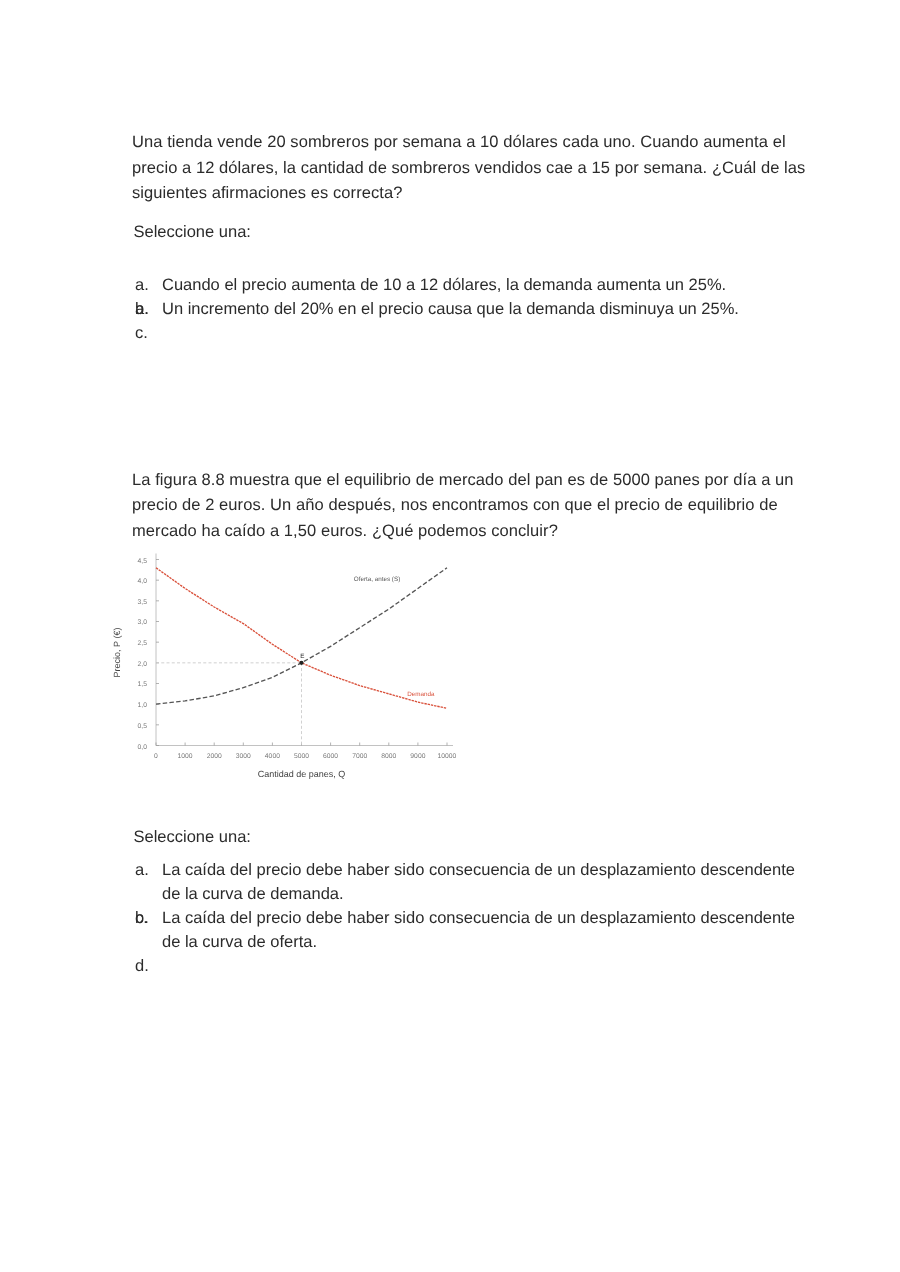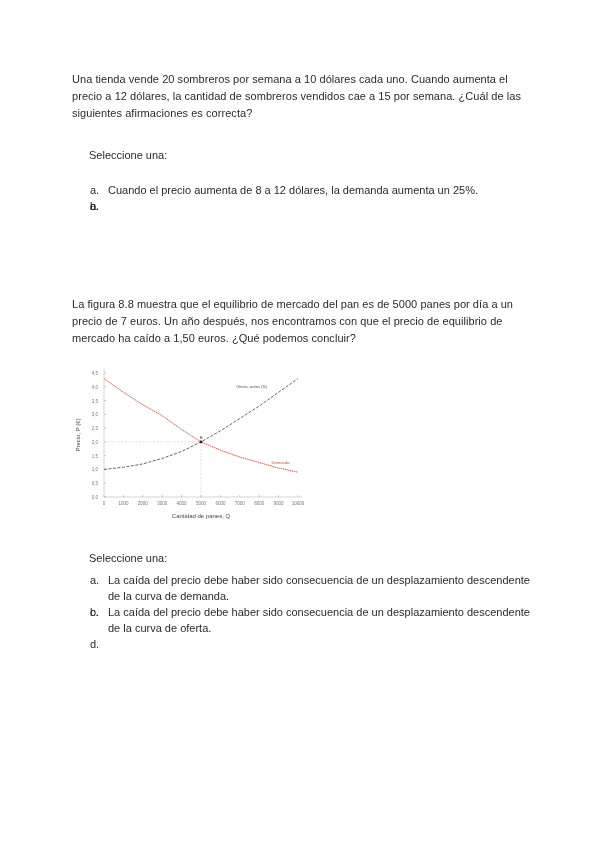--- a/index.html
+++ b/index.html
@@ -1,40 +1,40 @@
 <!DOCTYPE html>
 <html><head>
 <meta charset="utf-8">
 <style>
   html, body { margin: 0; padding: 0; background: #ffffff; }
   body {
     width: 600px; height: 848px; position: relative; overflow: hidden;
     font-family: "Liberation Sans", sans-serif; color: #2b2b2b; font-size: 11px;
   }
-  .para { position: absolute; left: 72px; width: 460px; line-height: 17px; margin: 0; letter-spacing: 0.05px; }
+  .para { position: absolute; left: 72px; width: 460px; line-height: 17px; margin: 16px; letter-spacing: 0.05px; }
   .sel { position: absolute; left: 89px; line-height: 16px; margin: 0; }
   ol.opts { position: absolute; left: 72px; width: 460px; margin: 0; padding: 0; list-style: none; }
   ol.opts li { position: relative; padding-left: 36px; line-height: 16px; }
   ol.opts li .mk { position: absolute; left: 18px; top: 0; }
   .chart { position: absolute; left: 68px; top: 362px; width: 260px; height: 170px; }
   .chart text { font-family: "Liberation Sans", sans-serif; }
 </style>
 </head>
 <body>
 
 <p class="para" style="top:71px;">Una tienda vende 20 sombreros por semana a 10 dólares cada uno. Cuando aumenta el precio a 12 dólares, la cantidad de sombreros vendidos cae a 15 por semana. ¿Cuál de las siguientes afirmaciones es correcta?</p>
 <p class="sel" style="top:147px;">Seleccione una:</p>
 <ol class="opts" style="top:182px;">
-  <li><span class="mk">a.</span><span>Cuando el precio aumenta de 8 a 12 dólares, la demanda aumenta un 25%.</span></li>
+  <li><span class="mk">a.</span><span>Cuando el precio aumenta de 10 a 12 dólares, la demanda aumenta un 25%.</span></li>
   <li><span class="mk">a.</span></li>
-  <li><span class="mk">b.</span></li>
+  <li><span class="mk">b.</span><span>Un incremento del 20% en el precio causa que la demanda disminuya un 25%.</span></li>
   <li><span class="mk">c.</span></li>
 </ol>
 
-<p class="para" style="top:296px;">La figura 8.8 muestra que el equilibrio de mercado del pan es de 5000 panes por día a un precio de 7 euros. Un año después, nos encontramos con que el precio de equilibrio de mercado ha caído a 1,50 euros. ¿Qué podemos concluir?</p>
+<p class="para" style="top:296px;">La figura 8.8 muestra que el equilibrio de mercado del pan es de 5000 panes por día a un precio de 2 euros. Un año después, nos encontramos con que el precio de equilibrio de mercado ha caído a 1,50 euros. ¿Qué podemos concluir?</p>
 
 <svg class="chart" viewBox="0 0 260 170" xmlns="http://www.w3.org/2000/svg">
   <g id="axes">
       <line x1="36" y1="7" x2="36" y2="135" stroke="#bbb" stroke-width="0.6"></line>
       <line x1="36" y1="135" x2="234" y2="135" stroke="#bbb" stroke-width="0.6"></line>
     </g>
   <g id="ticks">
       <line x1="36" y1="135" x2="38" y2="135" stroke="#999" stroke-width="0.5"></line>
       <text x="30" y="137" font-size="4.5" fill="#777" text-anchor="end">0,0</text>
       <line x1="36" y1="121.22222222222223" x2="38" y2="121.22222222222223" stroke="#999" stroke-width="0.5"></line>

